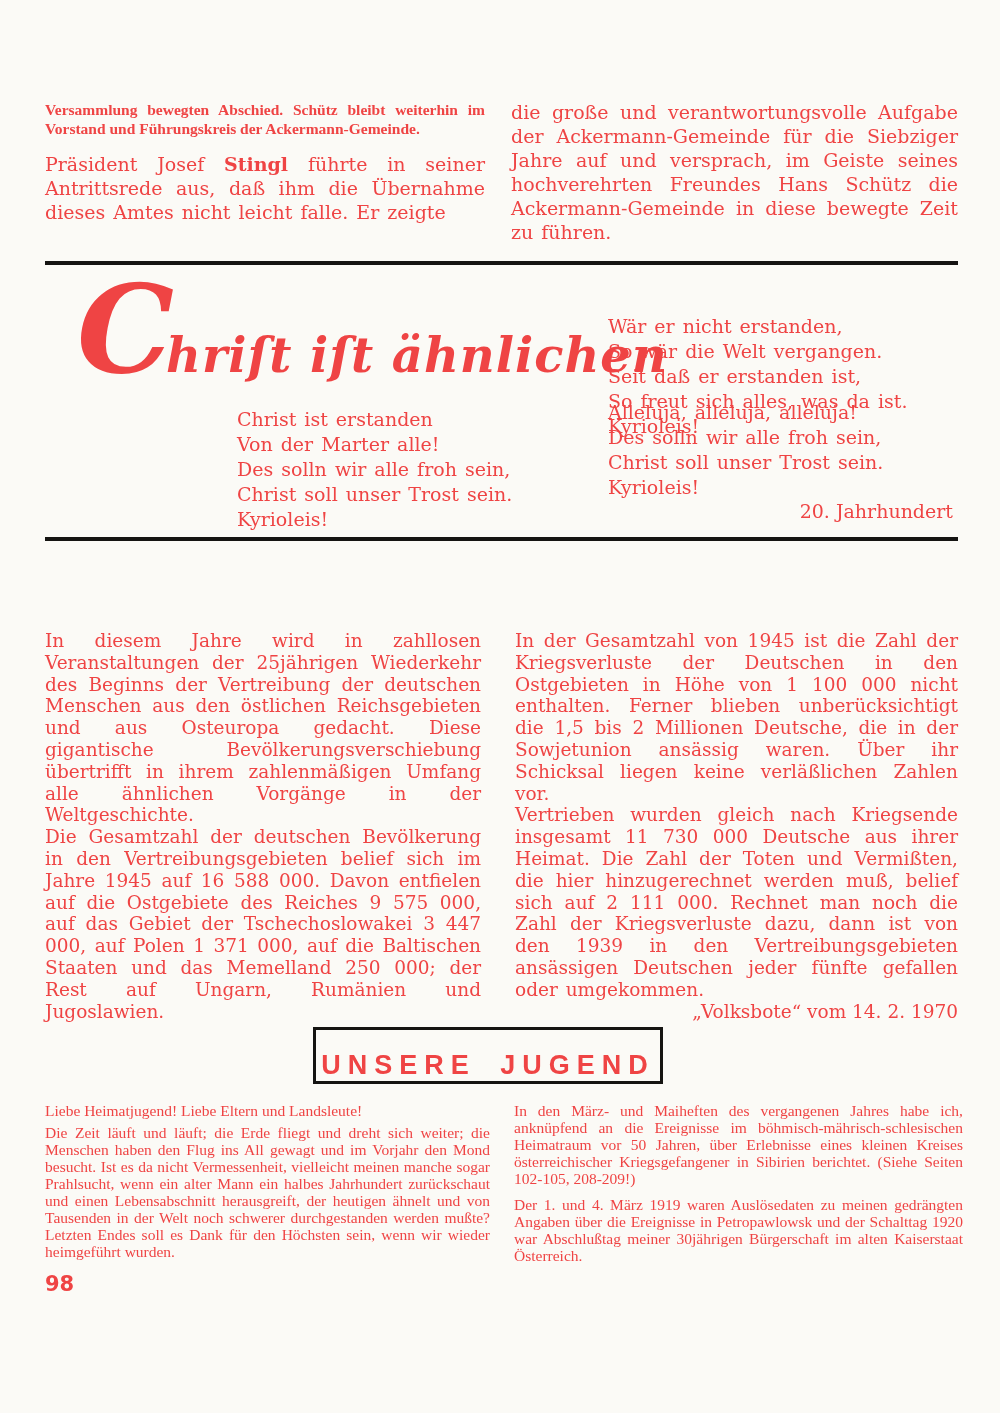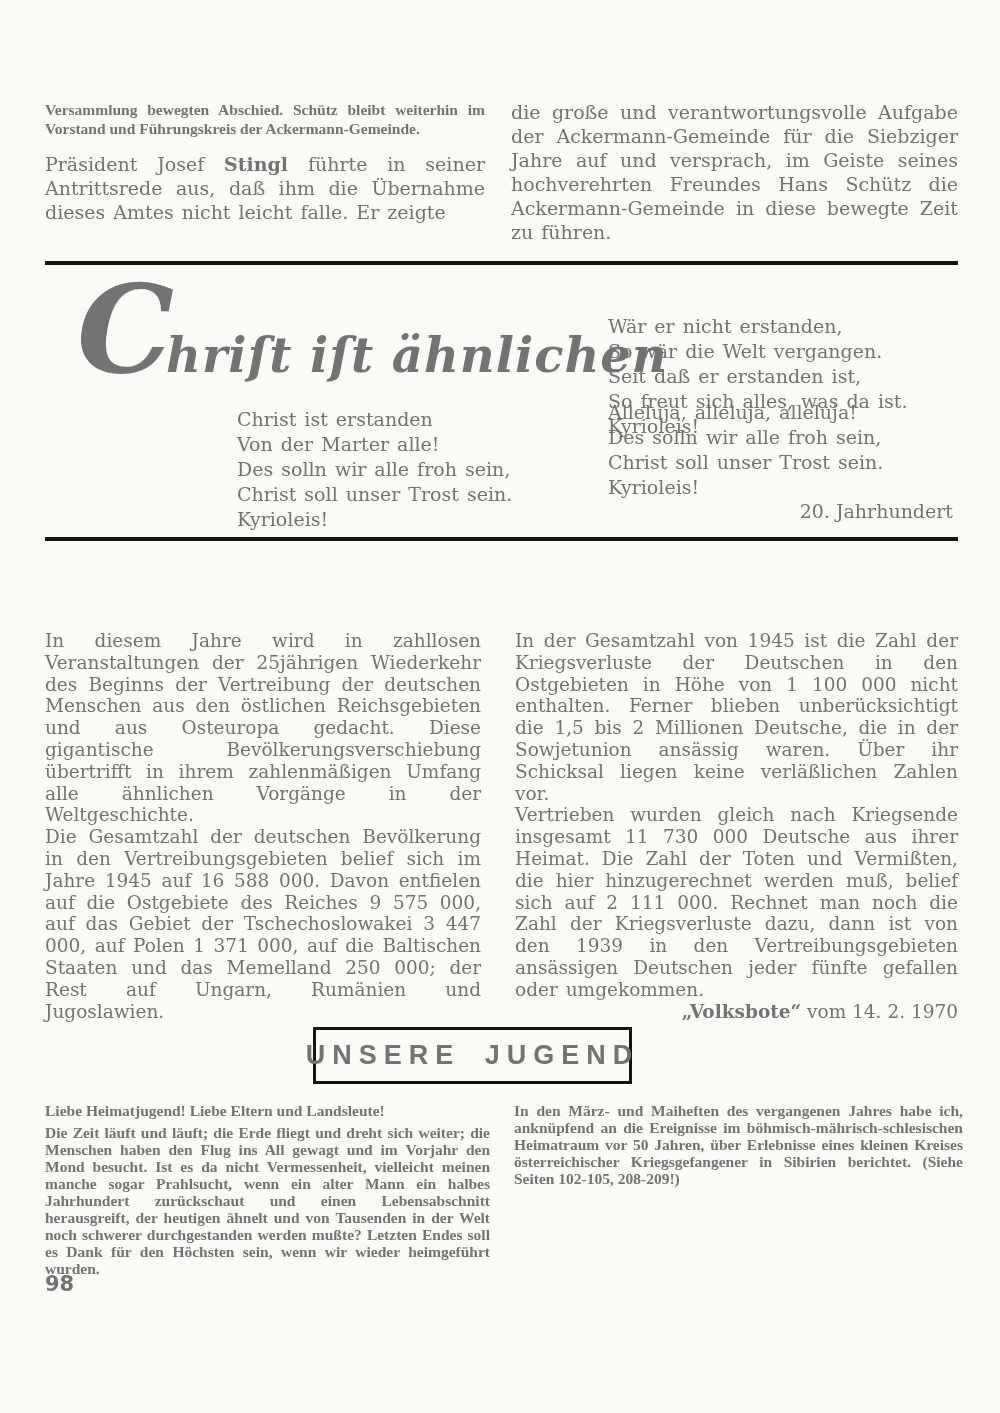--- a/index.html
+++ b/index.html
@@ -1,18 +1,18 @@
 <!DOCTYPE html>
 <html><head>
 <meta charset="utf-8">
 <style>
   html,body { margin:0; padding:0; background:#e8e6e1; }
   .page {
     position:relative; width:1000px; height:1413px; margin:0 auto;
-    background:#fbfaf6; color:#737373; overflow:hidden;
+    background:#fbfaf6; color:#ef4444; overflow:hidden;
     font-family:"DejaVu Serif", serif;
   }
   
   .top-cols { position:absolute; top:100px; left:45px; width:913px; display:flex; gap:26px; }
   .col-l { width:440px; }
   .col-r { width:447px; }
   .lead {
     font-family:"Liberation Serif", serif; font-weight:bold;
     font-size:15.5px; line-height:19px; text-align:justify; margin:0;
   }
@@ -42,36 +42,36 @@
   .stanza-r2    { position:absolute; left:563px; top:130px; }
   .hymn-attrib  { position:absolute; left:563px; top:230px; width:345px; text-align:right; font-size:19px; }
   
   .headline {
     position:absolute; top:575px; left:0; width:100%; text-align:center; margin:0;
     font-family:"Liberation Sans", sans-serif; font-weight:bold; font-size:31px; letter-spacing:0.5px;
   }
   .article-cols { position:absolute; top:630px; left:45px; width:913px; display:flex; gap:34px; }
   .article-cols .body-p { font-size:18.5px; line-height:21.8px; margin:0; }
   .source-line { font-size:18.5px; line-height:21.8px; text-align:right; margin:0; }
-  .source-line b { font-weight:bold; }
+  .source-line b { font-weight:normal; }
   
   .youth-box {
-    position:absolute; top:1027px; left:313px; width:319px; height:57px;
+    position:absolute; top:1027px; left:313px; width:350px; height:57px;
     border:3px solid #151412; box-sizing:border-box;
-    display:flex; align-items:center; justify-content:center;
+    display:flex; align-items:flex-end; justify-content:center;
   }
   .youth-box-title {
     font-family:"Liberation Sans", sans-serif; font-weight:bold;
     font-size:27px; letter-spacing:7px; word-spacing:10px; white-space:nowrap;
   }
   .youth-cols { position:absolute; top:1102px; left:45px; width:918px; display:flex; gap:24px; }
   .youth-col-l { width:445px; }
   .youth-col-r { width:449px; }
   .small-p {
-    font-family:"Liberation Serif", serif; font-weight:bold;
+    font-family:"Liberation Serif", serif; font-weight:normal;
     font-size:15.5px; line-height:17px; text-align:justify; margin:0;
   }
   .salutation { margin-bottom:5px; text-align:left; }
   .youth-col-r .small-p + .small-p { margin-top:9px; }
   
   .page-num {
     position:absolute; top:1272px; left:45px;
     font-family:"DejaVu Sans", sans-serif; font-weight:bold; font-size:21px;
   }
 </style>
@@ -133,18 +133,19 @@
     <span class="youth-box-title">UNSERE JUGEND</span>
   </div>
 
   <section class="youth-cols">
     <div class="youth-col-l">
       <p class="small-p salutation">Liebe Heimatjugend! Liebe Eltern und Landsleute!</p>
       <p class="small-p">Die Zeit läuft und läuft; die Erde fliegt und dreht sich weiter; die Menschen haben den Flug ins All gewagt und im Vorjahr den Mond besucht. Ist es da nicht Vermessenheit, vielleicht meinen manche sogar Prahlsucht, wenn ein alter Mann ein halbes Jahrhundert zurückschaut und einen Lebensabschnitt herausgreift, der heutigen ähnelt und von Tausenden in der Welt noch schwerer durchgestanden werden mußte? Letzten Endes soll es Dank für den Höchsten sein, wenn wir wieder heimgeführt wurden.</p>
     </div>
     <div class="youth-col-r">
       <p class="small-p">In den März- und Maiheften des vergangenen Jahres habe ich, anknüpfend an die Ereignisse im böhmisch-mährisch-schlesischen Heimatraum vor 50 Jahren, über Erlebnisse eines kleinen Kreises österreichischer Kriegsgefangener in Sibirien berichtet. (Siehe Seiten 102-105, 208-209!)</p>
+      <p class="small-p">Der 1. und 4. März 1919 waren Auslösedaten zu meinen gedrängten Angaben über die Ereignisse in Petropawlowsk und der Schalttag 1920 war Abschlußtag meiner 30jährigen Bürgerschaft im alten Kaiserstaat Österreich.</p>
     </div>
   </section>
 
   <div class="page-num">98</div>
 
 </div>
 
 </body></html>

